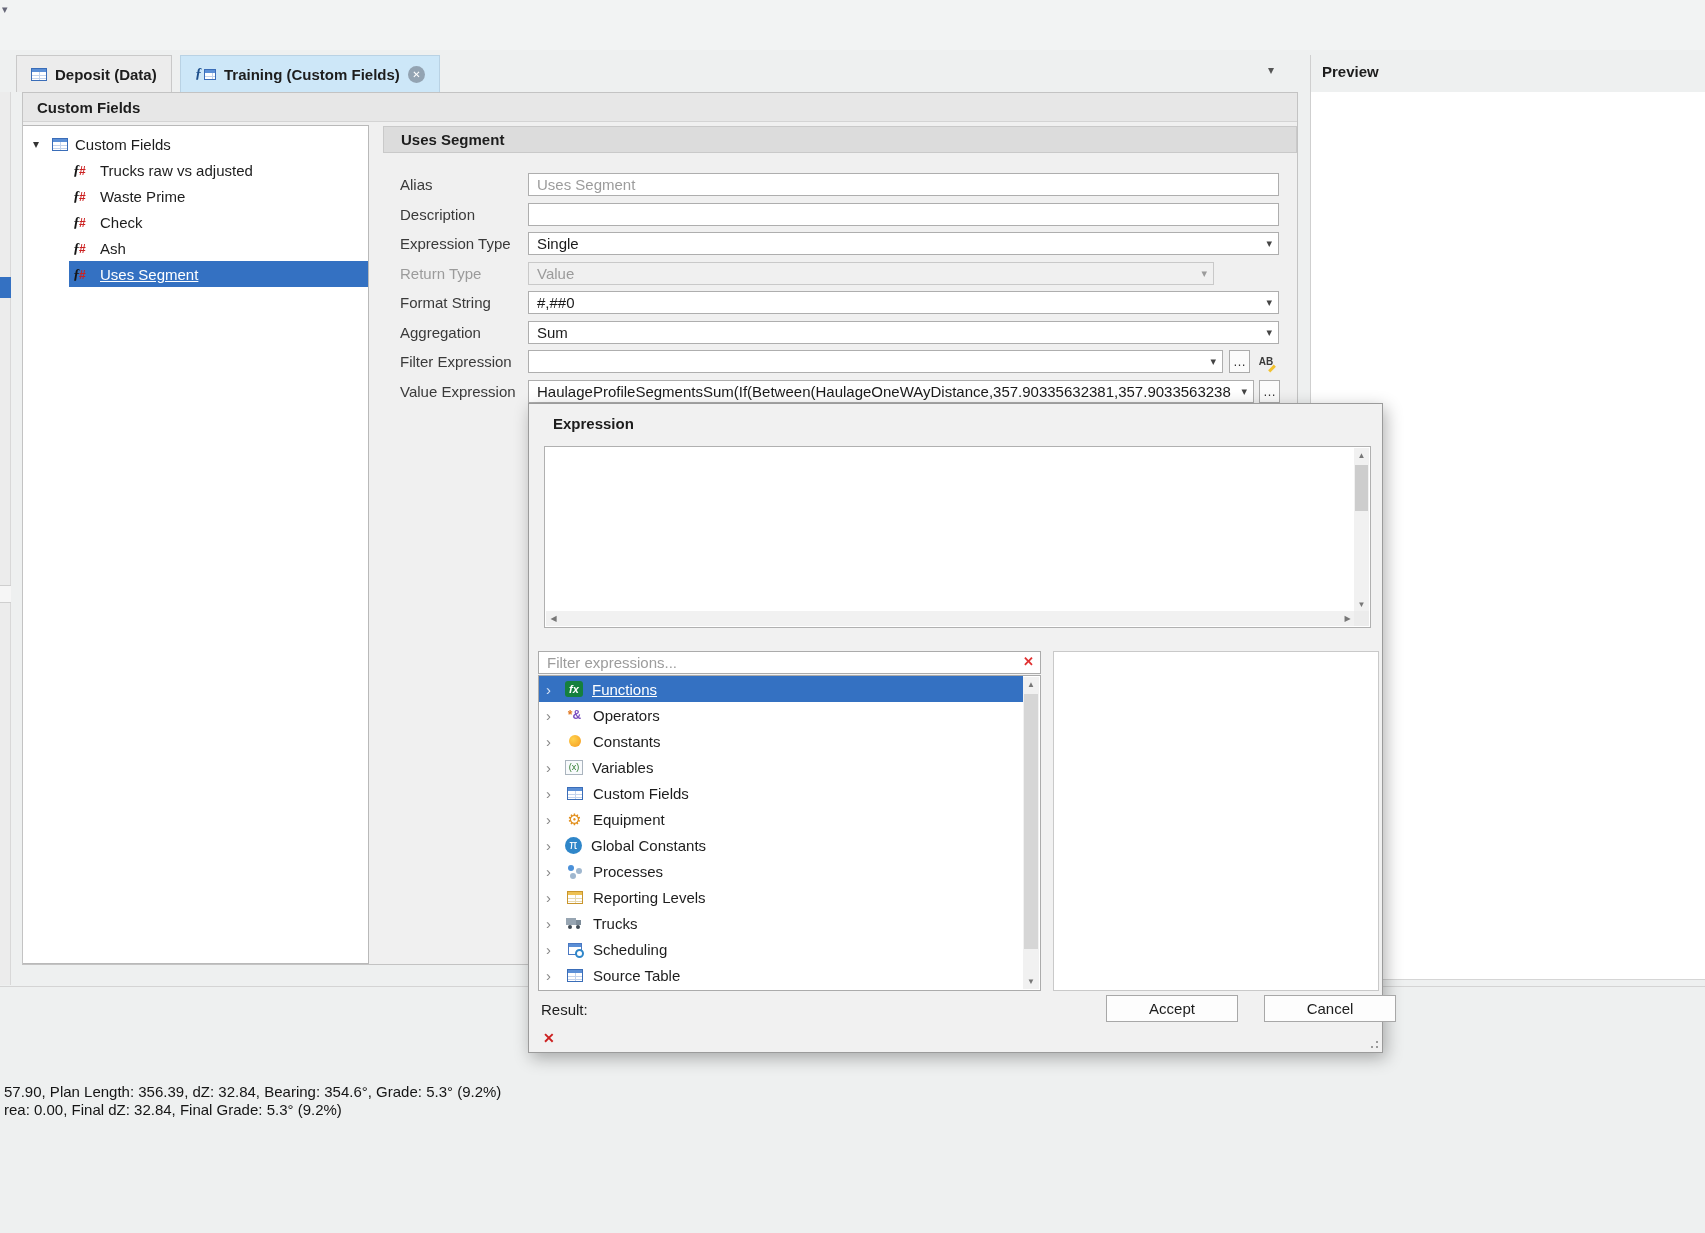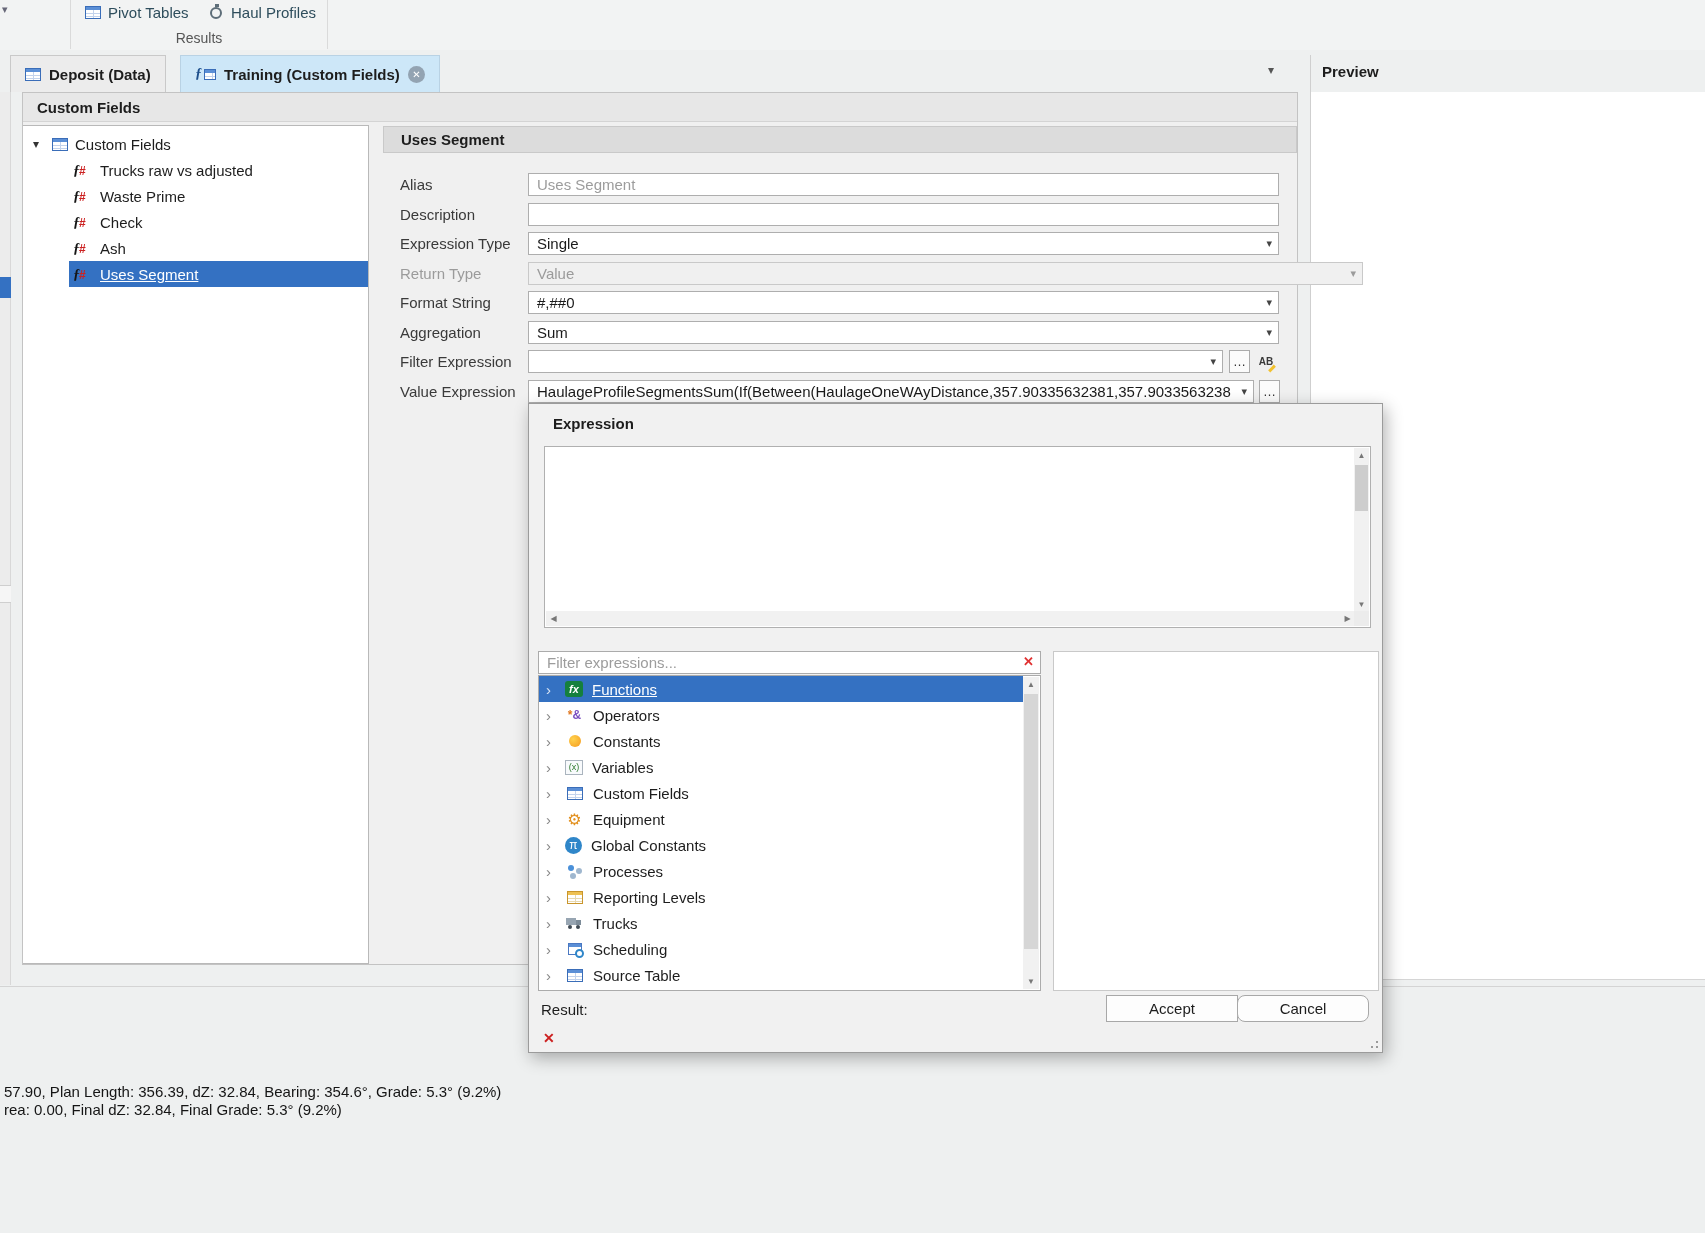--- a/index.html
+++ b/index.html
@@ -173,37 +173,23 @@
   .tr-f { font-family:"Liberation Serif", serif; font-style:italic; font-weight:bold;
     color:#1d4f8c; font-size:14px; margin-right:2px; }
 </style>
 </head>
 <body>
 
 <div class="screen abs" style="left:0;top:0;width:1705px;height:1233px;">
 
   <div class="ribbon">
     <span class="rb-caret">▾</span>
-    <div class="ribbon-group">
-      <div class="rb-btn" style="left:14px;">
-        <span class="mini-table"></span>
-        <span>Pivot Tables</span>
-      </div>
-      <div class="rb-btn" style="left:138px;">
-        <span class="ic-stopwatch">
-            <span class="stem"></span>
-            <span class="dial"></span>
-          </span>
-        <span>Haul Profiles</span>
-      </div>
-      <div class="rb-caption">Results</div>
-    </div>
-  </div>
-
-  <div class="tab" style="left:10px;">
+  </div>
+
+  <div class="tab" style="left:16px;">
     <span class="mini-table"></span>
     <span>Deposit (Data)</span>
   </div>
   <div class="tab selected" style="left:180px;">
     <span style="display:inline-flex;align-items:center;">
         <span class="tr-f">ƒ</span>
         <span class="mini-table" style="width:12px;height:11px;"></span>
       </span>
     <span>Training (Custom Fields)</span>
     <span class="tab-close">✕</span>
@@ -268,21 +254,21 @@
     <div class="flabel" style="top:113px;">Description</div>
     <input class="field" style="top: 110px; width: 751px;" readonly="">
 
     <div class="flabel" style="top:142px;">Expression Type</div>
     <div class="combo" style="top:139px;width:751px;">
       <span>Single</span>
       <span class="arrow">▾</span>
     </div>
 
     <div class="flabel disabled" style="top:172px;">Return Type</div>
-    <div class="combo disabled" style="top:169px;width:835px;">
+    <div class="combo disabled" style="top:169px;width:686px;">
       <span>Value</span>
       <span class="arrow">▾</span>
     </div>
 
     <div class="flabel" style="top:201px;">Format String</div>
     <div class="combo" style="top:198px;width:751px;">
       <span>#,##0</span>
       <span class="arrow">▾</span>
     </div>
 
@@ -423,21 +409,21 @@
         <span class="sb-arrow" style="top:0;width:16px;">▲</span>
         <div class="sb-thumb" style="top:17px;left:1px;width:14px;height:255px;background:#d6d6d6;"></div>
         <span class="sb-arrow" style="bottom:0;width:16px;">▼</span>
       </div>
     </div>
 
     <div class="desc-panel"></div>
 
     <div class="result-label">Result:</div>
     <div class="dlg-btn" style="left:577px;">Accept</div>
-    <div class="dlg-btn" style="left:708px;border-radius:8px;">Cancel</div>
+    <div class="dlg-btn" style="left:735px;">Cancel</div>
 
     <span class="dlg-error-x">✕</span>
     <span class="grip">
         <i style="right:0;bottom:0;"></i>
         <i style="right:5px;bottom:0;"></i>
         <i style="right:0;bottom:5px;"></i>
       </span>
   </div>
 
   <div class="status" style="top:1083px;">57.90, Plan Length: 356.39, dZ: 32.84, Bearing: 354.6°, Grade: 5.3° (9.2%)</div>

